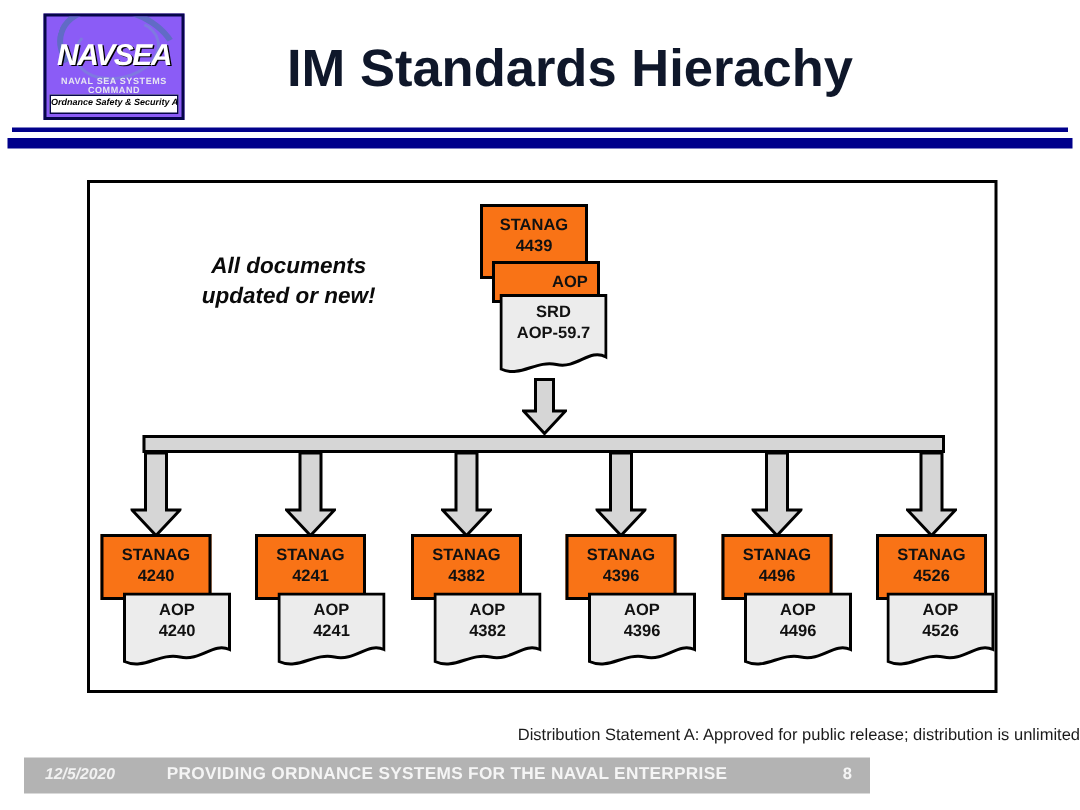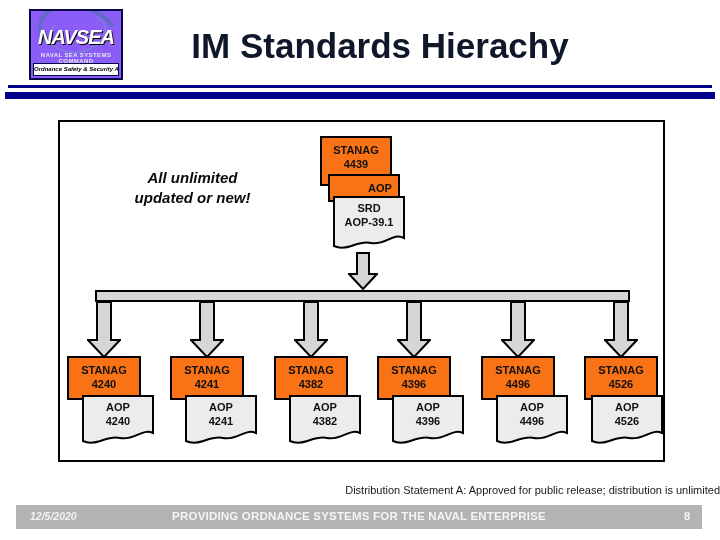--- a/index.html
+++ b/index.html
@@ -45,21 +45,21 @@
   .doc .lbl { position:absolute; left:0; top:5px; width:100%; text-align:center;
           font-size:11px; font-weight:bold; color:#111; line-height:1.3;
           white-space:pre-line; }
   .bar { position:absolute; left:35px; top:168px; width:535px; height:12px;
          background:#d6d6d6; border:2px solid #000; }
   .arrow { position:absolute; }
 
   
   .dist { position:absolute; left:0; top:484px; width:720px; text-align:right;
           font-size:11px; color:#1a1a1a; }
-  .fbar { position:absolute; left:16px; top:505px; width:686px; height:24px;
+  .fbar { position:absolute; left:16px; top:505px; width:564px; height:24px;
           background:#b3b3b3; }
   .fbar .date { position:absolute; left:14px; top:5px; font-size:10.5px;
           font-weight:bold; font-style:italic; color:#f2f2f2; }
   .fbar .mid { position:absolute; left:0; top:5px; width:100%; text-align:center;
           font-size:11.5px; font-weight:bold; color:#f5f5f5; letter-spacing:0.2px; }
   .fbar .pg { position:absolute; right:12px; top:5px; font-size:11px;
           font-weight:bold; color:#f5f5f5; }
 </style>
 </head>
 <body>
@@ -72,32 +72,32 @@
     <div class="brand">NAVSEA</div>
     <div class="sub">NAVAL SEA SYSTEMS COMMAND</div>
     <div class="strip">Ordnance Safety &amp; Security Activity</div>
   </div>
   <div class="title">IM Standards Hierachy</div>
   <div class="rule-thin"></div>
   <div class="rule-thick"></div>
 
   <div class="frame">
 
-    <div class="note">All unlimited
+    <div class="note">All documents
 updated or new!</div>
 
     <div class="box" style="left:260px; top:14px; width:72px; height:50px; padding-top:5px;">STANAG
 4439</div>
     <div class="box" style="left:268px; top:52px; width:72px; height:28px; line-height:24px;padding-left:32px;">AOP 39</div>
     <div class="doc" style="left:273px; top:74px; width:72px; height:58px;">
       <svg width="72" height="58" viewBox="0 0 72 58">
         <path d="M1,1 H71 V42 C60,36 52,50 38,47 C24,44 14,56 1,50 Z" fill="#ececec" stroke="#000" stroke-width="2"></path>
       </svg>
       <div class="lbl">SRD
-AOP-39.1</div>
+AOP-59.7</div>
     </div>
 
     <svg class="arrow" style="left:288px; top:130px;" width="30" height="38" viewBox="0 0 30 38">
       <polygon points="9,1 21,1 21,22 29,22 15,37 1,22 9,22" fill="#d6d6d6" stroke="#000" stroke-width="2"></polygon>
     </svg>
 
     <div class="bar"></div>
 
     <svg class="arrow" style="left:27px;  top:180px;" width="34" height="56" viewBox="0 0 34 56">
         <polygon points="10,0 24,0 24,38 33,38 17,55 1,38 10,38" fill="#d6d6d6" stroke="#000" stroke-width="2"></polygon>

